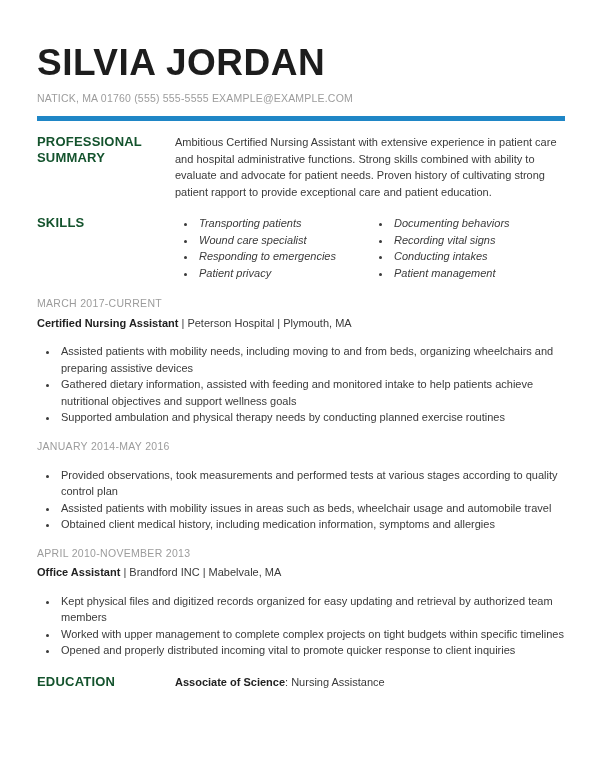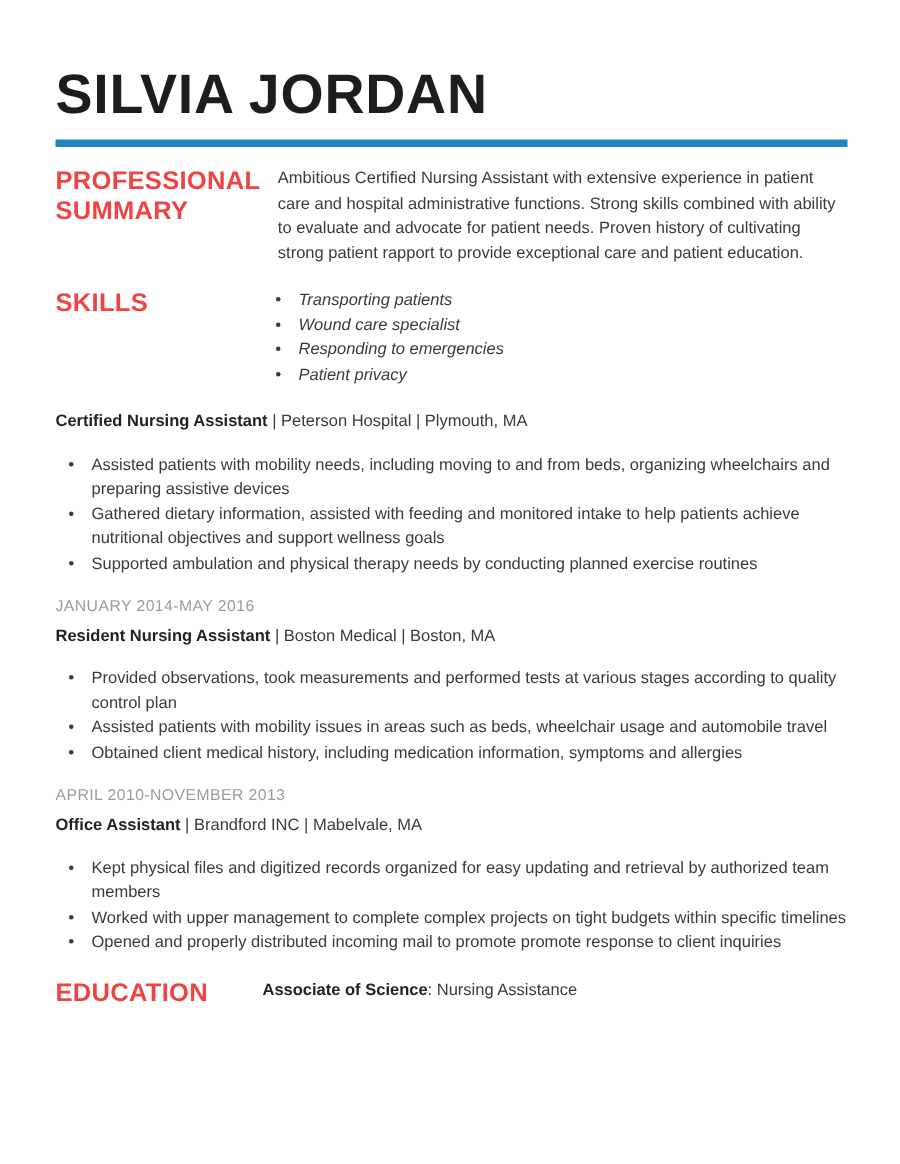--- a/index.html
+++ b/index.html
@@ -34,23 +34,23 @@
     background: #1f86c6;
   }
   
   .sections { margin-top: 13px; }
   .section {
     display: flex;
     margin-bottom: 15px;
   }
   .section-heading {
     flex: 0 0 138px;
-    font-size: 17px;
+    font-size: 13px;
     font-weight: 700;
-    color: #ef4444;
+    color: #14532d;
     line-height: 1.2;
     letter-spacing: 0.2px;
     padding-right: 12px;
   }
   .section-body {
     flex: 1;
     font-size: 11px;
     color: #3a3a3a;
     line-height: 1.5;
   }
@@ -77,20 +77,21 @@
   
   .edu-line { color: #3a3a3a; }
 </style>
 </head>
 <body>
 
 <div class="page">
 
   <div>
     <div class="name">SILVIA JORDAN</div>
+    <div class="contact">NATICK, MA 01760 (555) 555-5555 EXAMPLE@EXAMPLE.COM</div>
     <div class="accent-bar" style="background: rgb(31, 134, 198);"></div>
   </div>
 
   <div class="sections">
 
     <div class="section">
       <div class="section-heading">PROFESSIONAL SUMMARY</div>
       <div class="section-body">
         <div>Ambitious Certified Nursing Assistant with extensive experience in patient care and hospital administrative functions. Strong skills combined with ability to evaluate and advocate for patient needs. Proven history of cultivating strong patient rapport to provide exceptional care and patient education.</div>
       </div>
@@ -99,59 +100,63 @@
     <div class="section">
       <div class="section-heading">SKILLS</div>
       <div class="section-body">
         <div class="skills-cols">
           <ul class="dots skills-col">
               <li>Transporting patients</li>
               <li>Wound care specialist</li>
               <li>Responding to emergencies</li>
               <li>Patient privacy</li>
             </ul>
+          <ul class="dots skills-col">
+              <li>Documenting behaviors</li>
+              <li>Recording vital signs</li>
+              <li>Conducting intakes</li>
+              <li>Patient management</li>
+            </ul>
         </div>
       </div>
     </div>
 
     <div class="section">
       <div class="section-body">
 
         <div class="job">
+          <div class="dates">MARCH 2017-CURRENT</div>
           <div class="title-line">
             <span class="bold-part">Certified Nursing Assistant</span><span> | Peterson Hospital | Plymouth, MA</span>
           </div>
           <ul class="dots">
               <li>Assisted patients with mobility needs, including moving to and from beds, organizing wheelchairs and preparing assistive devices</li>
               <li>Gathered dietary information, assisted with feeding and monitored intake to help patients achieve nutritional objectives and support wellness goals</li>
               <li>Supported ambulation and physical therapy needs by conducting planned exercise routines</li>
             </ul>
         </div>
 
         <div class="job">
           <div class="dates">JANUARY 2014-MAY 2016</div>
-          <div class="title-line">
-            <span class="bold-part">Resident Nursing Assistant</span><span> | Boston Medical | Boston, MA</span>
-          </div>
           <ul class="dots">
               <li>Provided observations, took measurements and performed tests at various stages according to quality control plan</li>
               <li>Assisted patients with mobility issues in areas such as beds, wheelchair usage and automobile travel</li>
               <li>Obtained client medical history, including medication information, symptoms and allergies</li>
             </ul>
         </div>
 
         <div class="job">
           <div class="dates">APRIL 2010-NOVEMBER 2013</div>
           <div class="title-line">
             <span class="bold-part">Office Assistant</span><span> | Brandford INC | Mabelvale, MA</span>
           </div>
           <ul class="dots">
               <li>Kept physical files and digitized records organized for easy updating and retrieval by authorized team members</li>
               <li>Worked with upper management to complete complex projects on tight budgets within specific timelines</li>
-              <li>Opened and properly distributed incoming mail to promote promote response to client inquiries</li>
+              <li>Opened and properly distributed incoming vital to promote quicker response to client inquiries</li>
             </ul>
         </div>
 
       </div>
     </div>
 
     <div class="section">
       <div class="section-heading">EDUCATION</div>
       <div class="section-body">
         <div class="edu-line">

